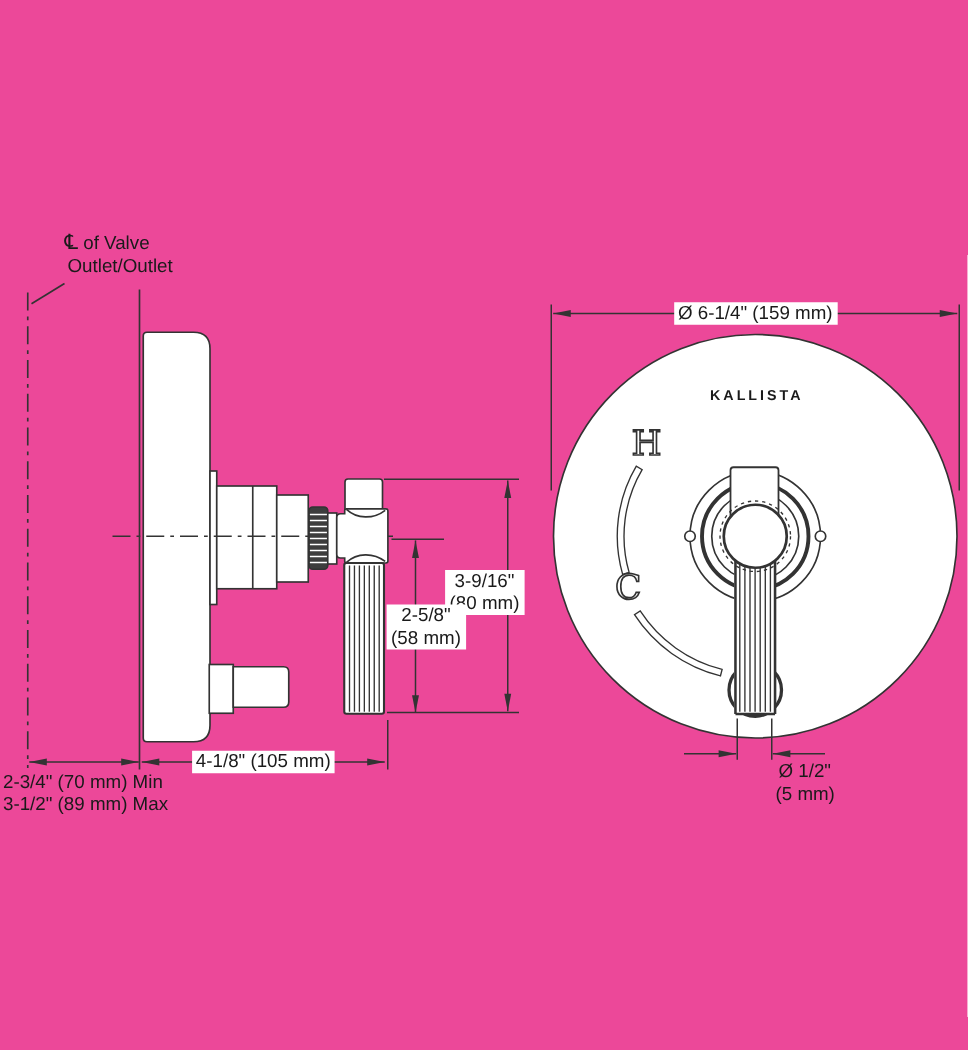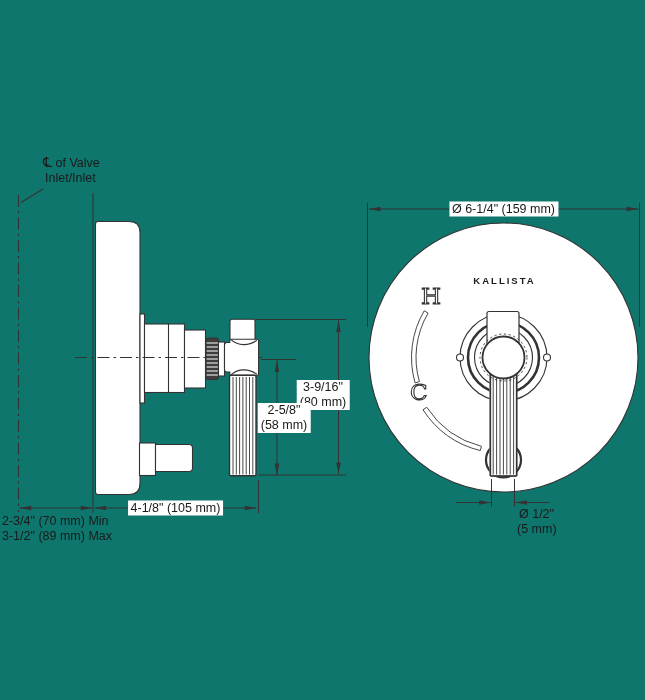--- a/index.html
+++ b/index.html
@@ -1,16 +1,16 @@
 <!DOCTYPE html>
 <html><head>
 <meta charset="utf-8">
 <style>
   html,body{margin:0;padding:0;background:#fff;}
-  #canvas{position:relative;width:645px;height:700px;background:#0f766e;overflow:hidden;
+  #canvas{position:relative;width:645px;height:700px;background:#ec4899;overflow:hidden;
           font-family:"Liberation Sans",sans-serif;color:#1a1a1a;}
   #linework{position:absolute;left:0;top:0;z-index:1;}
   .txt{position:absolute;z-index:2;font-size:12.5px;line-height:15px;white-space:nowrap;color:#1a1a1a;}
   .dimc{transform:translate(-50%,-50%);background:#fff;padding:0 3px;text-align:center;}
   .cl-label{font-size:12.5px;line-height:15px;}
   .cl-sym{font-family:"DejaVu Sans",sans-serif;font-size:14px;}
   .brand{transform:translate(-50%,-50%);font-size:9.5px;font-weight:bold;letter-spacing:2px;}
   .marker-letter{font-family:"DejaVu Serif",serif;font-size:23px;line-height:1;color:#fff;
                  -webkit-text-stroke:1.1px #333;}
 </style>
@@ -142,26 +142,26 @@
         <line x1="550" y1="502.5" x2="515.2" y2="502.5" marker-end="url(#arr)"></line>
       </g>
     </g>
   </svg>
 
   <div class="txt cl-label" style="left:43px;top:155px;">
     <div>
       <span class="cl-sym">℄</span>
       <span>of Valve</span>
     </div>
-    <div style="padding-left:2px;">Inlet/Inlet</div>
+    <div style="padding-left:2px;">Outlet/Outlet</div>
   </div>
 
   <div class="txt dimc" style="left:503.5px;top:209px;">Ø 6-1/4" (159 mm)</div>
 
-  <div class="txt brand" style="left:504.5px;top:280px;">KALLISTA</div>
+  <div class="txt brand" style="left:504.5px;top:264px;">KALLISTA</div>
 
   <div class="txt marker-letter" style="left:421px;top:284.5px;">H</div>
   <div class="txt marker-letter" style="left:410px;top:381px;">C</div>
 
   <div class="txt dimc" style="left:323px;top:395px;">
     <div>3-9/16"</div>
     <div>(80 mm)</div>
   </div>
 
   <div class="txt dimc" style="left:284px;top:418px;">

